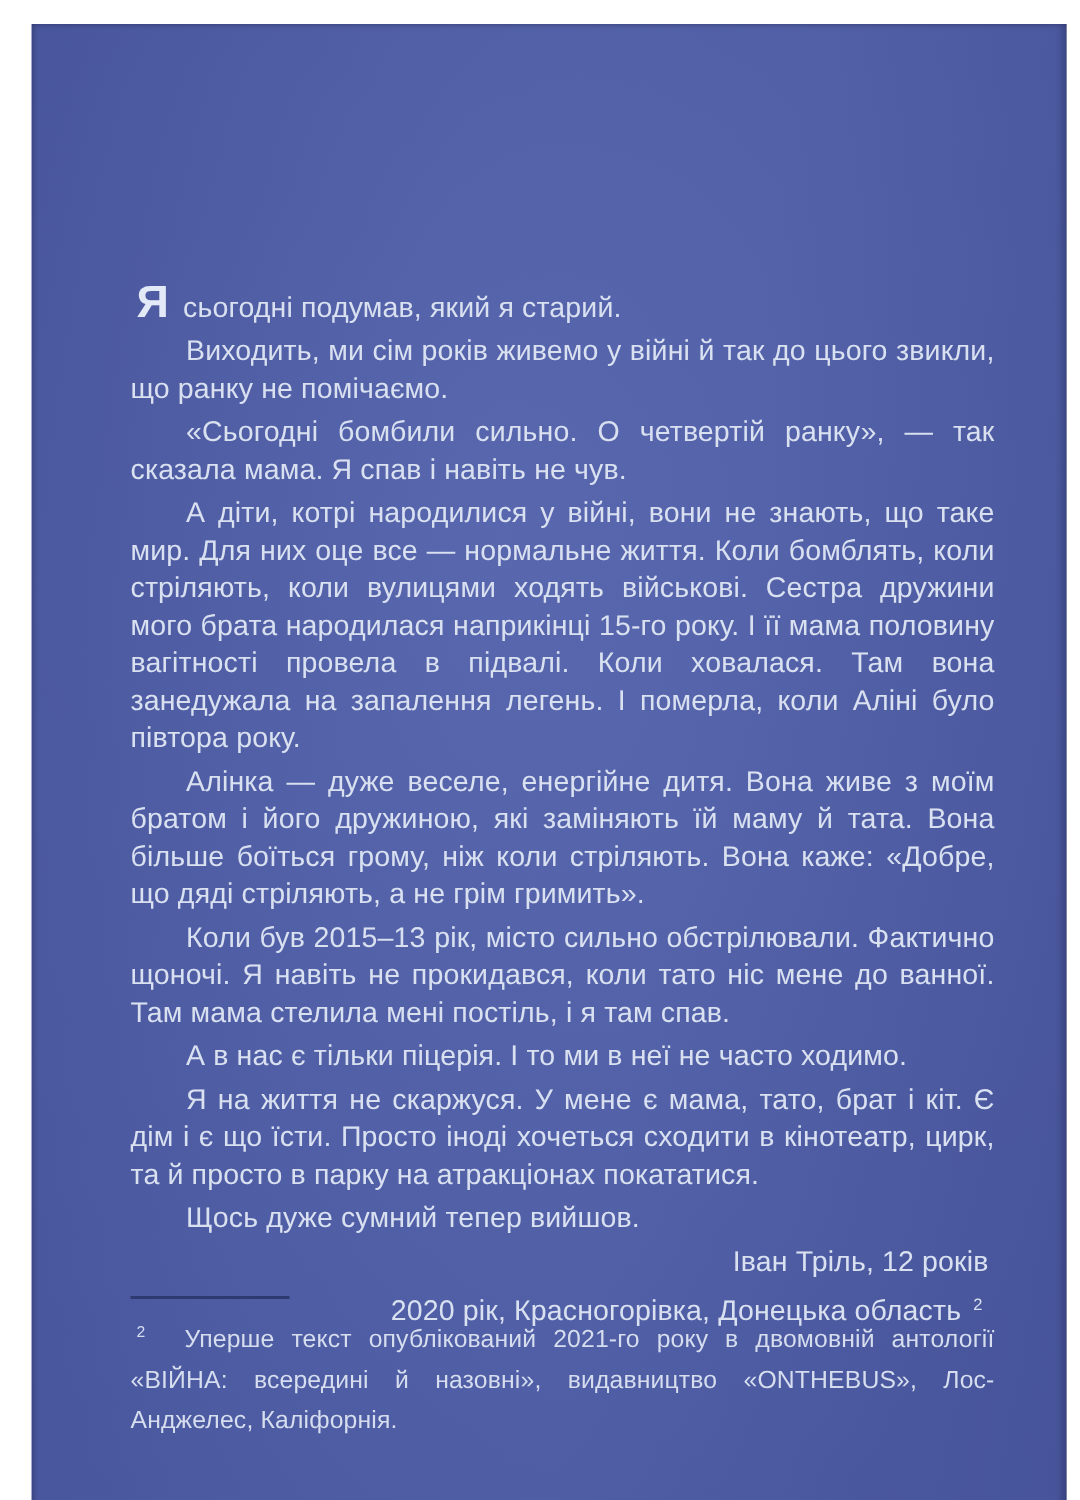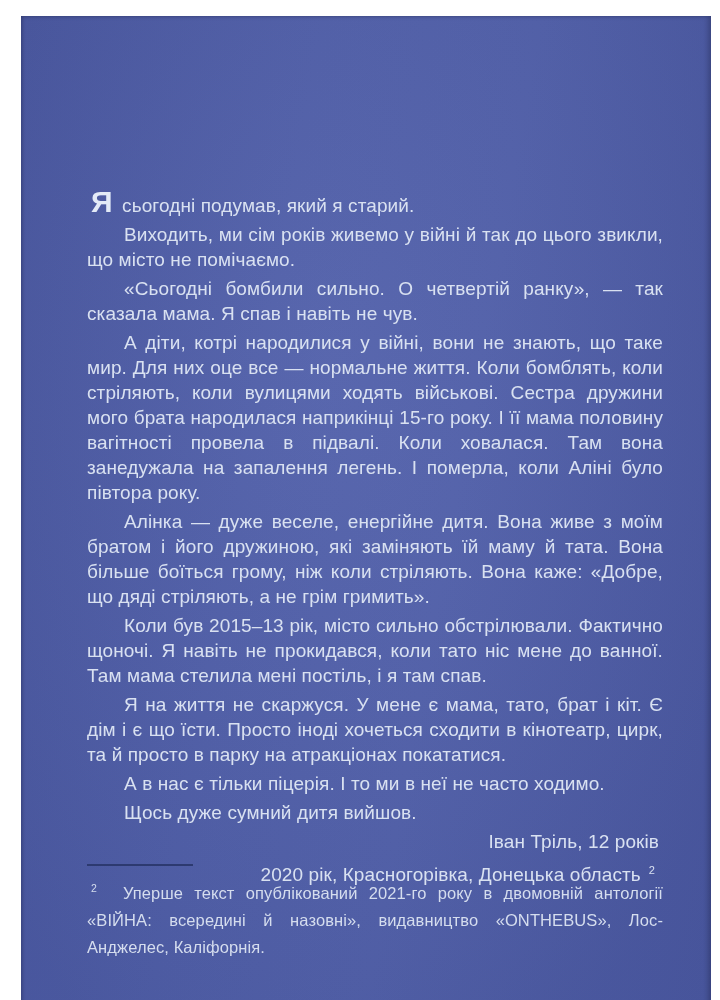--- a/index.html
+++ b/index.html
@@ -72,28 +72,28 @@
 </style>
 </head>
 <body>
 
 <div class="stage">
   <div class="book-page">
 
     <div class="text-block">
       <p class="opening"><span class="initial">Я</span><span>сьогодні подумав, який я старий.</span></p>
 
-      <p>Виходить, ми сім років живемо у війні й так до цього звикли, що місто не помічаємо.</p>
+      <p>Виходить, ми сім років живемо у війні й так до цього звикли, що ранку не помічаємо.</p>
       <p>«Сьогодні бомбили сильно. О четвертій ранку», — так сказала мама. Я спав і навіть не чув.</p>
       <p>А діти, котрі народилися у війні, вони не знають, що таке мир. Для них оце все — нормальне життя. Коли бомблять, коли стріляють, коли вулицями ходять військові. Сестра дружини мого брата народилася наприкінці 15-го року. І її мама половину вагітності провела в підвалі. Коли ховалася. Там вона занедужала на запалення легень. І померла, коли Аліні було півтора року.</p>
       <p>Алінка — дуже веселе, енергійне дитя. Вона живе з моїм братом і його дружиною, які заміняють їй маму й тата. Вона більше боїться грому, ніж коли стріляють. Вона каже: «Добре, що дяді стріляють, а не грім гримить».</p>
       <p>Коли був 2015–13 рік, місто сильно обстрілювали. Фактично щоночі. Я навіть не прокидався, коли тато ніс мене до ванної. Там мама стелила мені постіль, і я там спав.</p>
+      <p>А в нас є тільки піцерія. І то ми в неї не часто ходимо.</p>
       <p>Я на життя не скаржуся. У мене є мама, тато, брат і кіт. Є дім і є що їсти. Просто іноді хочеться сходити в кінотеатр, цирк, та й просто в парку на атракціонах покататися.</p>
-      <p>А в нас є тільки піцерія. І то ми в неї не часто ходимо.</p>
-      <p>Щось дуже сумний дитя вийшов.</p>
+      <p>Щось дуже сумний тепер вийшов.</p>
 
       <div class="signature">
         <div>Іван Тріль, 12 років</div>
         <div><span>2020 рік, Красногорівка, Донецька область</span><sup>2</sup></div>
       </div>
     </div>
 
     <div class="footnote-block">
       <div class="footnote-rule"></div>
       <div class="footnote-body"><sup>2</sup><span>Уперше текст опублікований 2021-го року в двомовній антології «ВІЙНА: всередині й назовні», видавництво «ONTHEBUS», Лос-Анджелес, Каліфорнія.</span></div>

